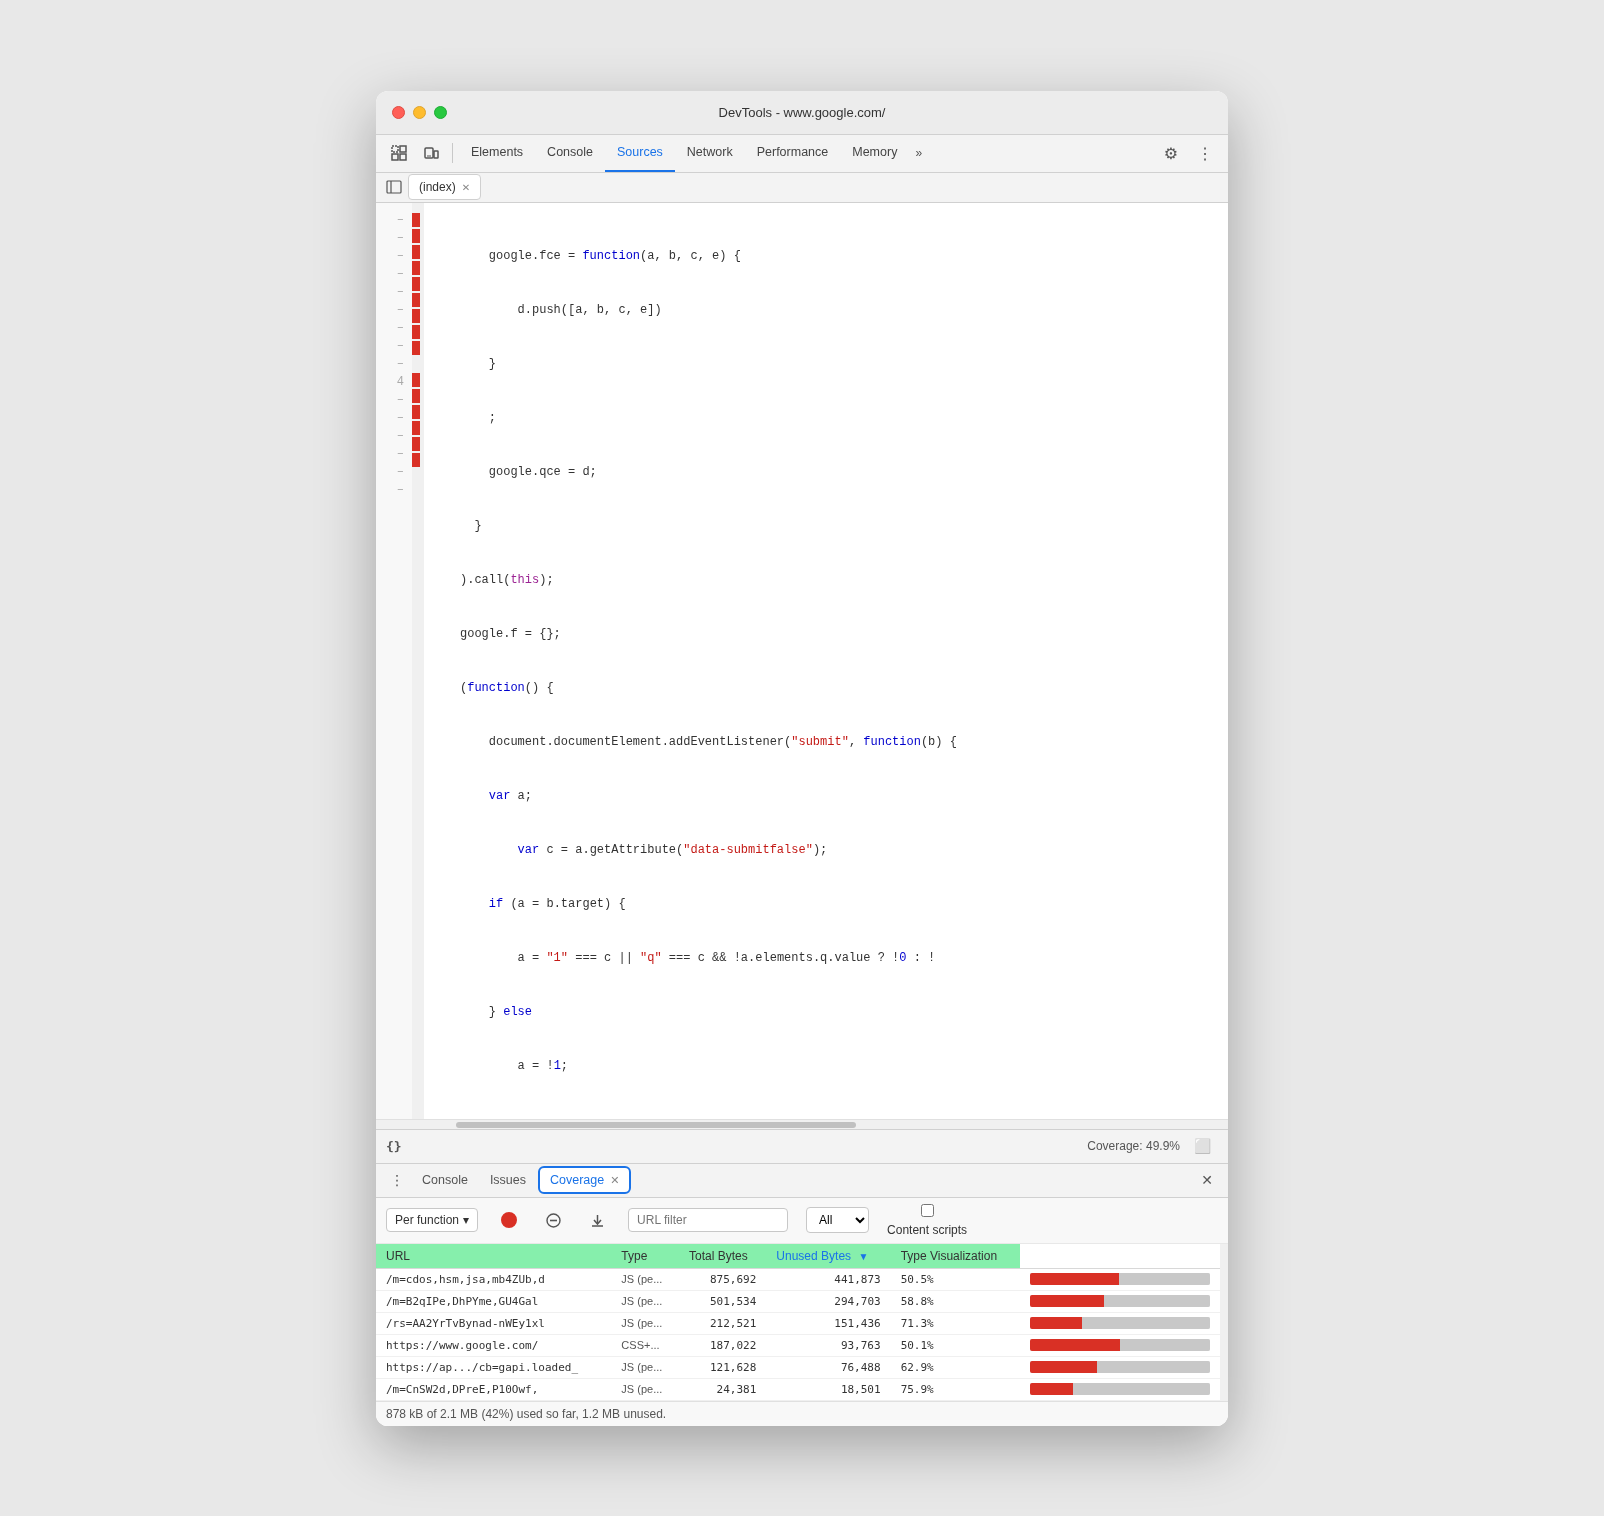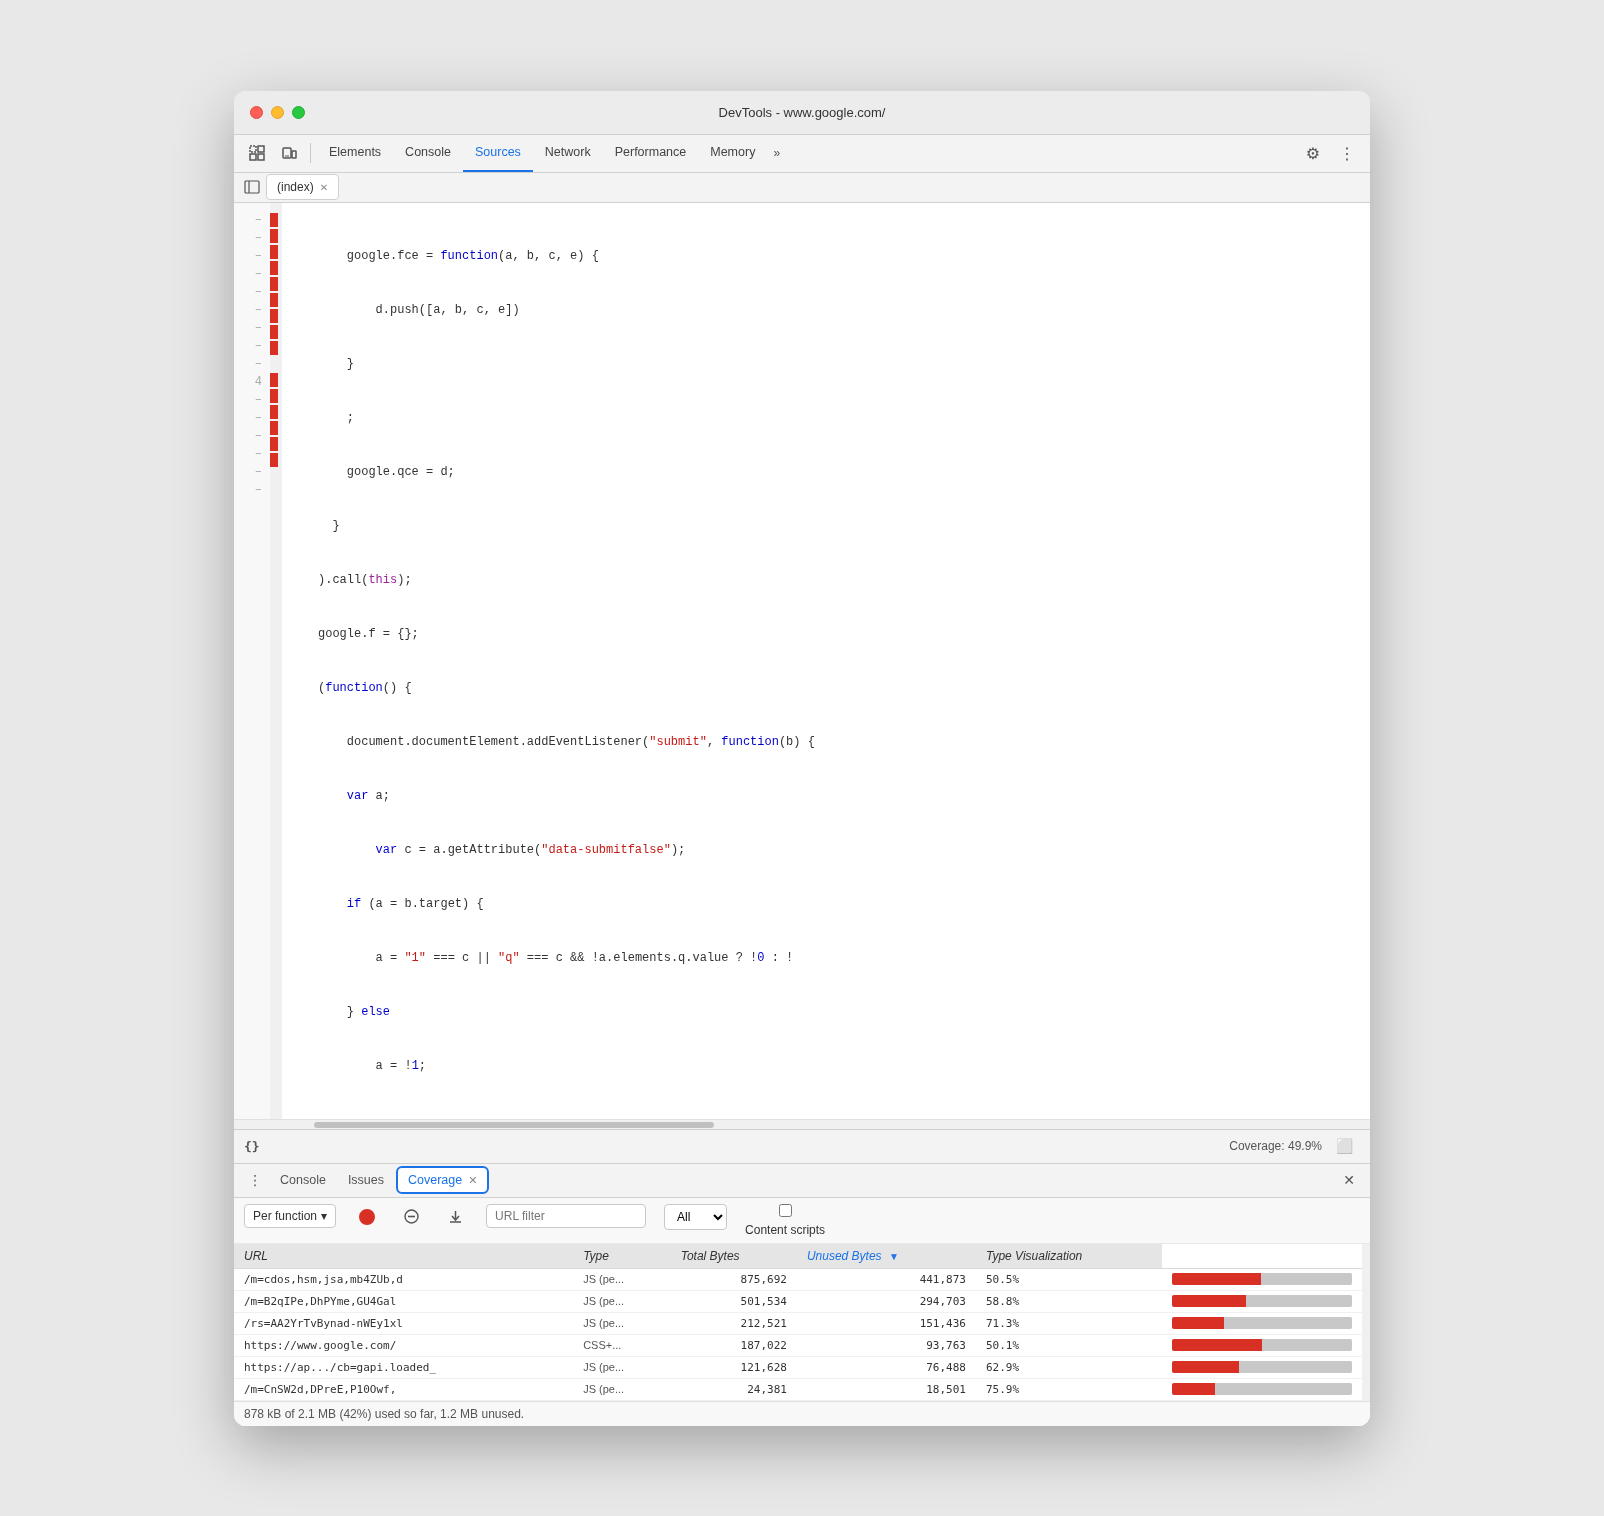--- a/index.html
+++ b/index.html
@@ -5,21 +5,21 @@
     * { box-sizing: border-box; margin: 0; padding: 0; }
     body {
       background: #e8e8e8;
       display: flex;
       justify-content: center;
       align-items: center;
       min-height: 100vh;
       font-family: -apple-system, BlinkMacSystemFont, 'Segoe UI', sans-serif;
     }
     .window {
-      width: 1136px;
+      width: 852px;
       background: #ffffff;
       border-radius: 12px;
       box-shadow: 0 20px 60px rgba(0,0,0,0.3);
       overflow: hidden;
       display: flex;
       flex-direction: column;
     }
     
     .titlebar {
       background: #ececec;
@@ -307,21 +307,21 @@
       cursor: pointer;
       display: flex;
       align-items: center;
       justify-content: center;
       font-size: 14px;
       color: #555;
     }
     
     .coverage-controls {
       display: flex;
-      align-items: flex-start;
+      align-items: center;
       padding: 6px 10px;
       gap: 18px;
       border-bottom: 1px solid #e8e8e8;
       background: #f8f8f8;
     }
     .per-function-btn {
       display: flex;
       align-items: center;
       gap: 4px;
       padding: 4px 8px;
@@ -402,23 +402,22 @@
     .coverage-table {
       flex: 1;
       overflow: auto;
     }
     table {
       width: 100%;
       border-collapse: collapse;
       font-size: 12px;
     }
     thead tr {
-      background: #e5e5e5;
+      background: #86efac;
       border-bottom: 1px solid #d8d8d8;
-      font-style: italic;
     }
     th {
       padding: 5px 10px;
       text-align: left;
       font-weight: 500;
       color: #333;
       white-space: nowrap;
       font-size: 12px;
     }
     th.sort-active {

